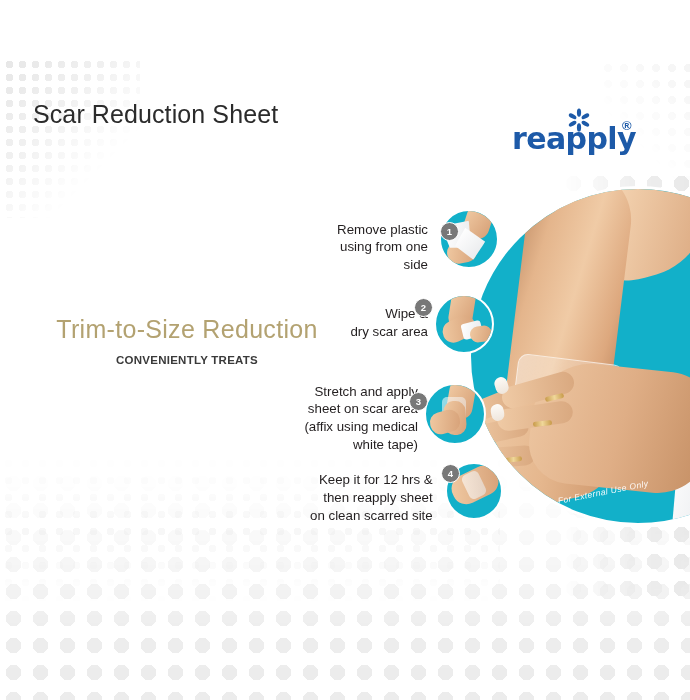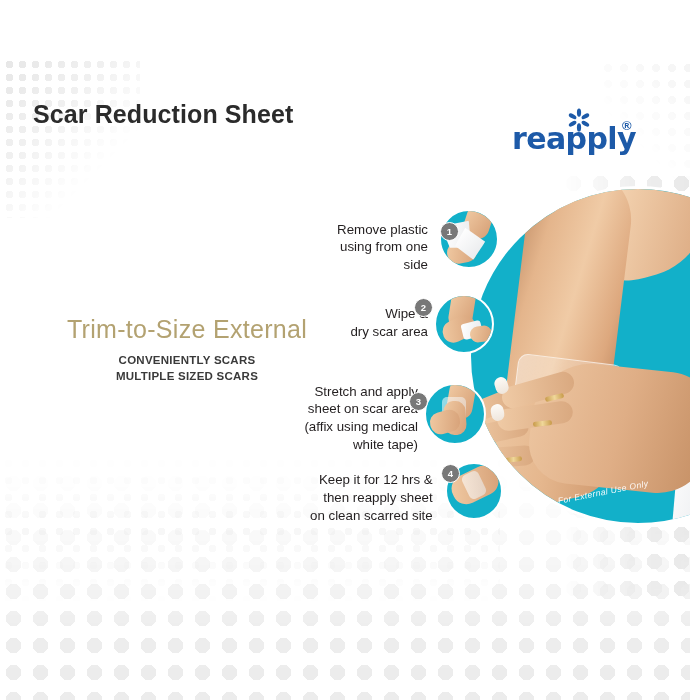--- a/index.html
+++ b/index.html
@@ -46,21 +46,21 @@
     background-image:radial-gradient(#f1f1f1 34%, transparent 35%);
     background-size:16px 16px;
     -webkit-mask-image:linear-gradient(225deg, rgba(0,0,0,.9) 0%, rgba(0,0,0,0) 70%);
     mask-image:linear-gradient(225deg, rgba(0,0,0,.9) 0%, rgba(0,0,0,0) 70%);
   }
 
   
   #headline{position:absolute;left:33px;top:100px;}
   .title-main{
     font-size:25px;color:#2b2b2b;letter-spacing:.1px;line-height:1.18;
-    font-weight:700;white-space:nowrap;
+    font-weight:400;white-space:nowrap;
   }
   .title-sub{
     font-size:24px;color:#8a2191;letter-spacing:.1px;line-height:1.2;
     font-weight:400;white-space:nowrap;margin-top:1px;
   }
 
   
   #brand{position:absolute;left:512px;top:108px;width:130px;height:52px;}
   .brand-word{
     position:absolute;left:0;top:16px;
@@ -224,24 +224,23 @@
           <ellipse cx="12" cy="19.4" rx="2.1" ry="4.2" transform="rotate(120 12 12)"></ellipse>
           <circle cx="12" cy="12" r="2.4" fill="#ffffff"></circle>
         </g>
       </svg>
     </span>
     <span class="brand-word">reapply</span>
     <span class="brand-reg">®</span>
   </div>
 
   <div id="gold-block">
-    <div class="gold-title">Trim-to-Size External</div>
+    <div class="gold-title">Trim-to-Size Reduction</div>
     <div class="gold-sub">
-      <div>CONVENIENTLY SCARS</div>
-      <div>MULTIPLE SIZED SCARS</div>
+      <div>CONVENIENTLY TREATS</div>
     </div>
   </div>
 
   <div id="hero">
     <div id="hero-clip">
       <div class="hero-upper"></div>
       <div class="hero-arm"></div>
       <div class="hero-sheet"></div>
       <div class="hero-scar"></div>
       <div class="hero-cloth"></div>

